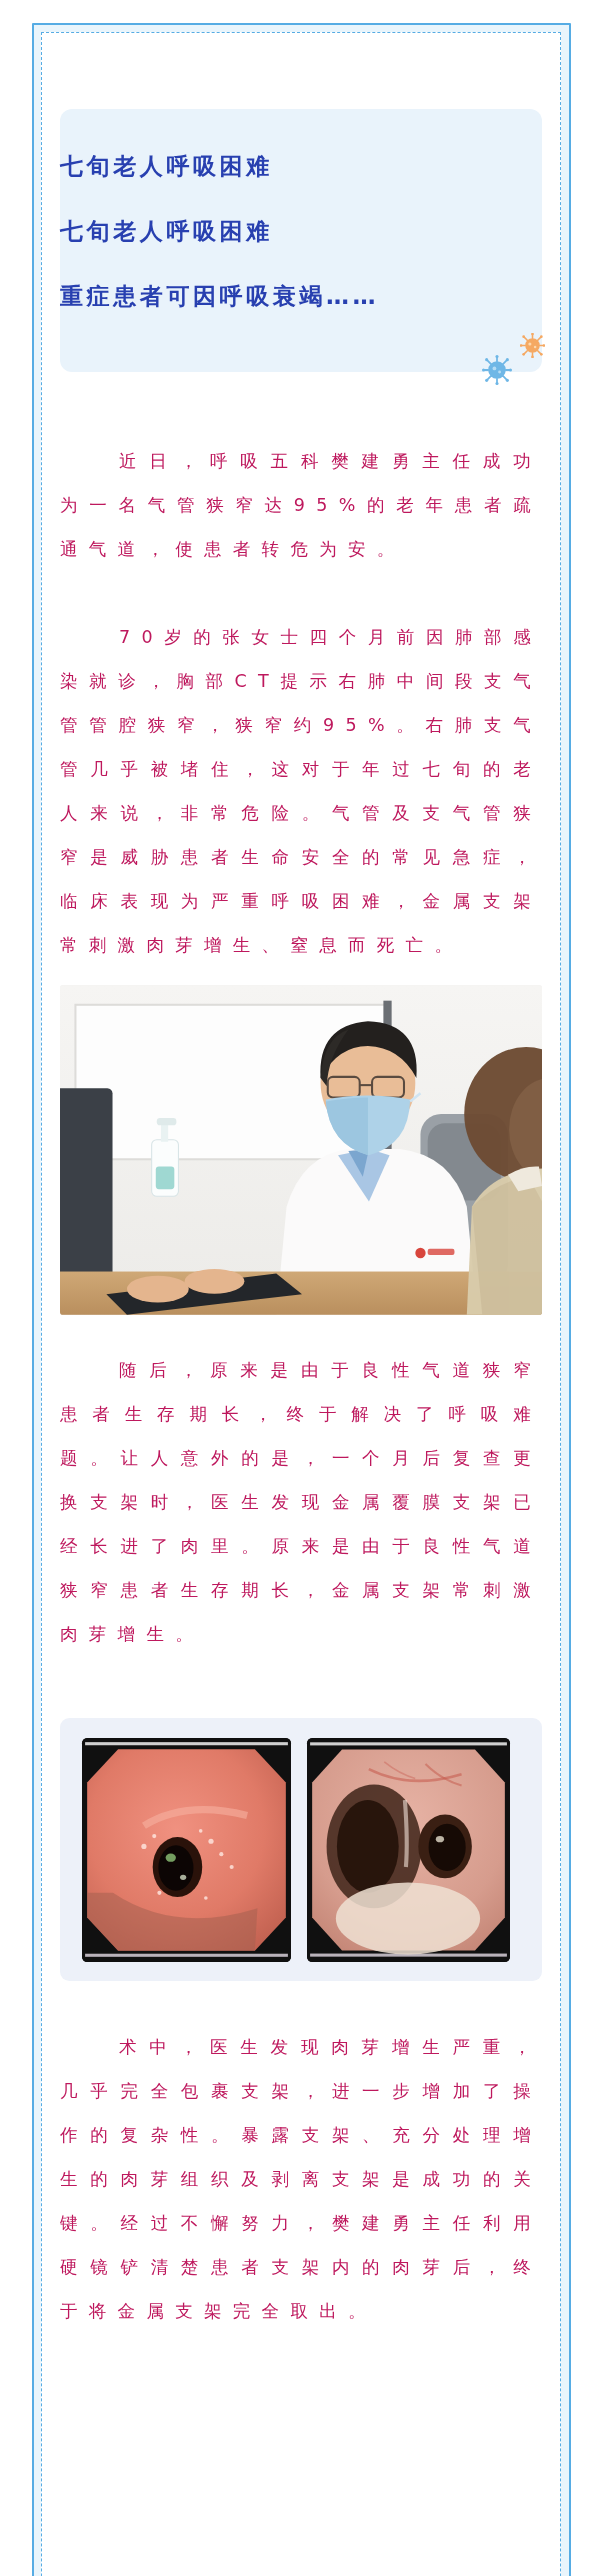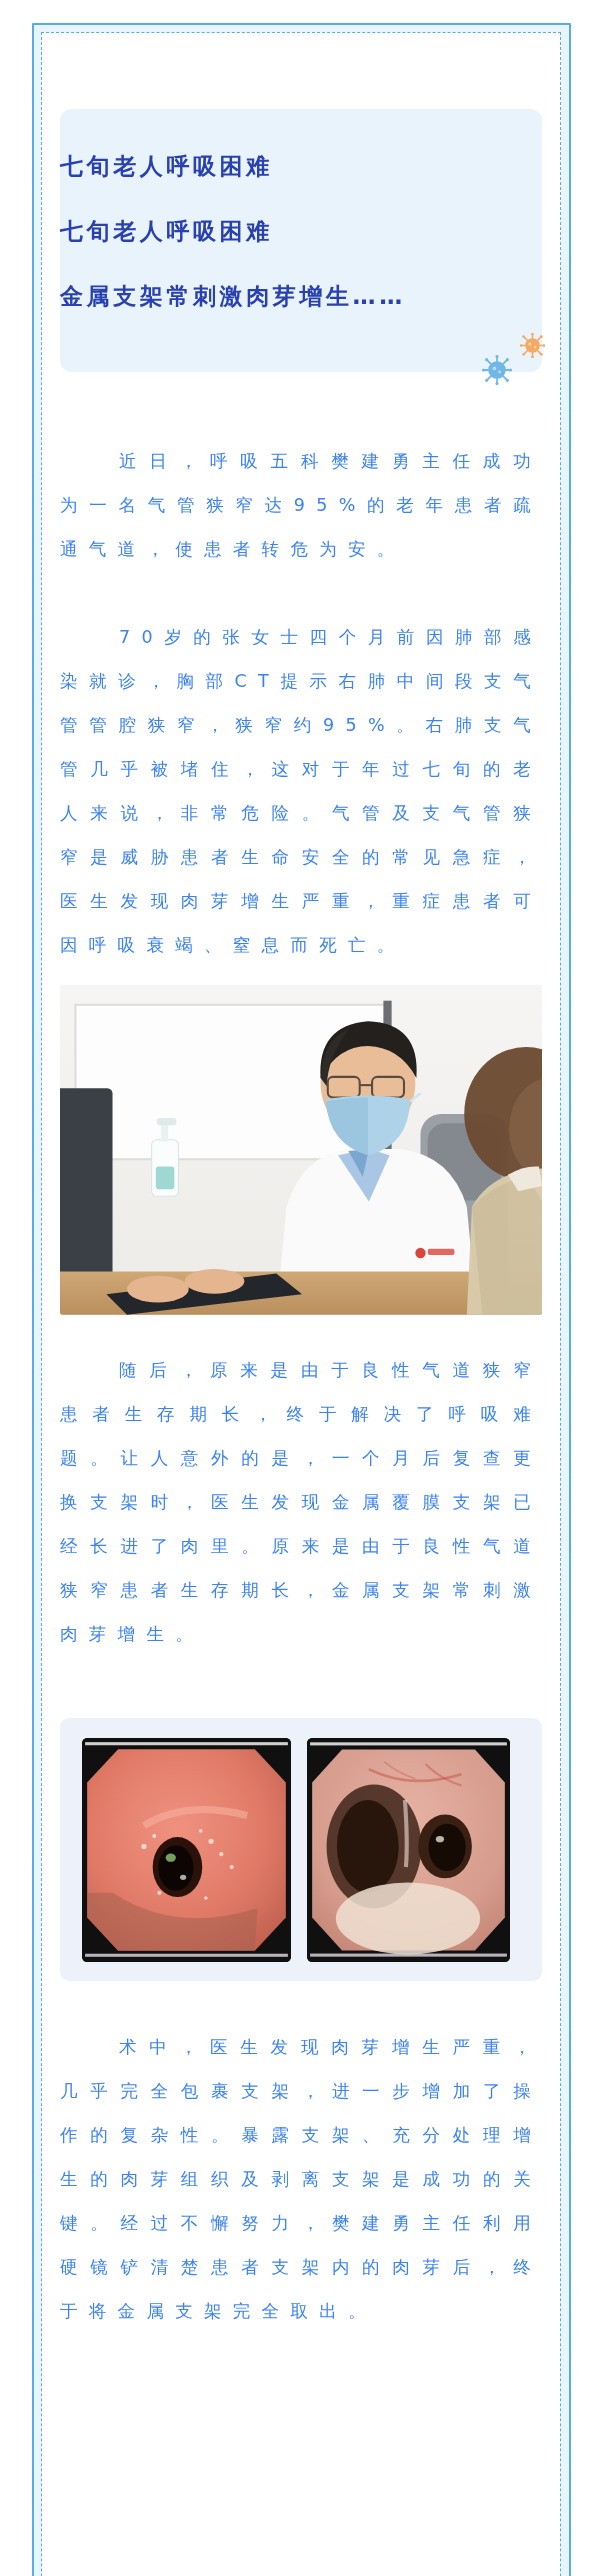--- a/index.html
+++ b/index.html
@@ -30,21 +30,21 @@
   .title-line{
     color:#2840b0;font-size:23px;font-weight:bold;line-height:65px;
     letter-spacing:3.6px;white-space:nowrap;
   }
   .virus{position:absolute;}
   .virus.orange{left:460px;top:224px;width:25px;height:25px;}
   .virus.blue{left:422px;top:246px;width:30px;height:30px;}
 
   
   .para{
-    margin:44px 0 0 0;color:#3b82f6;font-size:17.5px;line-height:44px;
+    margin:44px 0 0 0;color:#be185d;font-size:17.5px;line-height:44px;
     letter-spacing:11.3px;text-align:justify;text-indent:59px;
   }
 
   
   .photo-wrap{
     margin-top:18px;width:482px;height:330px;border-radius:3.1px;overflow:hidden;
     background:#f3f2f0;
   }
 
   
@@ -65,21 +65,21 @@
 
 <div id="page">
   <div class="outer-frame"></div>
   <div class="inner-frame"></div>
 
   <div class="content">
 
     <div class="title-card">
       <div class="title-line">七旬老人呼吸困难</div>
       <div class="title-line">七旬老人呼吸困难</div>
-      <div class="title-line">金属支架常刺激肉芽增生……</div>
+      <div class="title-line">重症患者可因呼吸衰竭……</div>
 
       <svg class="virus orange" viewBox="0 0 48 48">
         <g stroke="#f5a963" stroke-width="3" stroke-linecap="round">
           <line x1="24" y1="2" x2="24" y2="10"></line>
             <line x1="24" y1="38" x2="24" y2="46"></line>
           <line x1="2" y1="24" x2="10" y2="24"></line>
             <line x1="38" y1="24" x2="46" y2="24"></line>
           <line x1="8" y1="8" x2="14" y2="14"></line>
             <line x1="34" y1="34" x2="40" y2="40"></line>
           <line x1="8" y1="40" x2="14" y2="34"></line>
@@ -117,21 +117,21 @@
         <circle cx="9" cy="9" r="3" fill="#6fb7e6"></circle>
           <circle cx="49" cy="49" r="3" fill="#6fb7e6"></circle>
         <circle cx="9" cy="49" r="3" fill="#6fb7e6"></circle>
           <circle cx="49" cy="9" r="3" fill="#6fb7e6"></circle>
         <circle cx="24" cy="26" r="3.6" fill="#b5dcf4"></circle>
           <circle cx="34" cy="33" r="2.8" fill="#b5dcf4"></circle>
       </svg>
     </div>
 
     <p class="para" style="margin-top:67px">近日，呼吸五科樊建勇主任成功为一名气管狭窄达95%的老年患者疏通气道，使患者转危为安。</p>
-    <p class="para">70岁的张女士四个月前因肺部感染就诊，胸部CT提示右肺中间段支气管管腔狭窄，狭窄约95%。右肺支气管几乎被堵住，这对于年过七旬的老人来说，非常危险。气管及支气管狭窄是威胁患者生命安全的常见急症，医生发现肉芽增生严重，重症患者可因呼吸衰竭、窒息而死亡。</p>
+    <p class="para">70岁的张女士四个月前因肺部感染就诊，胸部CT提示右肺中间段支气管管腔狭窄，狭窄约95%。右肺支气管几乎被堵住，这对于年过七旬的老人来说，非常危险。气管及支气管狭窄是威胁患者生命安全的常见急症，临床表现为严重呼吸困难，金属支架常刺激肉芽增生、窒息而死亡。</p>
 
     <div class="photo-wrap">
       <svg viewBox="0 0 936 640" width="482" height="330">
         <defs>
           <linearGradient id="wall" x1="0" y1="0" x2="0" y2="1">
             <stop offset="0" stop-color="#f6f5f3"></stop>
               <stop offset="1" stop-color="#ecebe8"></stop>
           </linearGradient>
           <linearGradient id="desk" x1="0" y1="0" x2="0" y2="1">
             <stop offset="0" stop-color="#cfa876"></stop>

